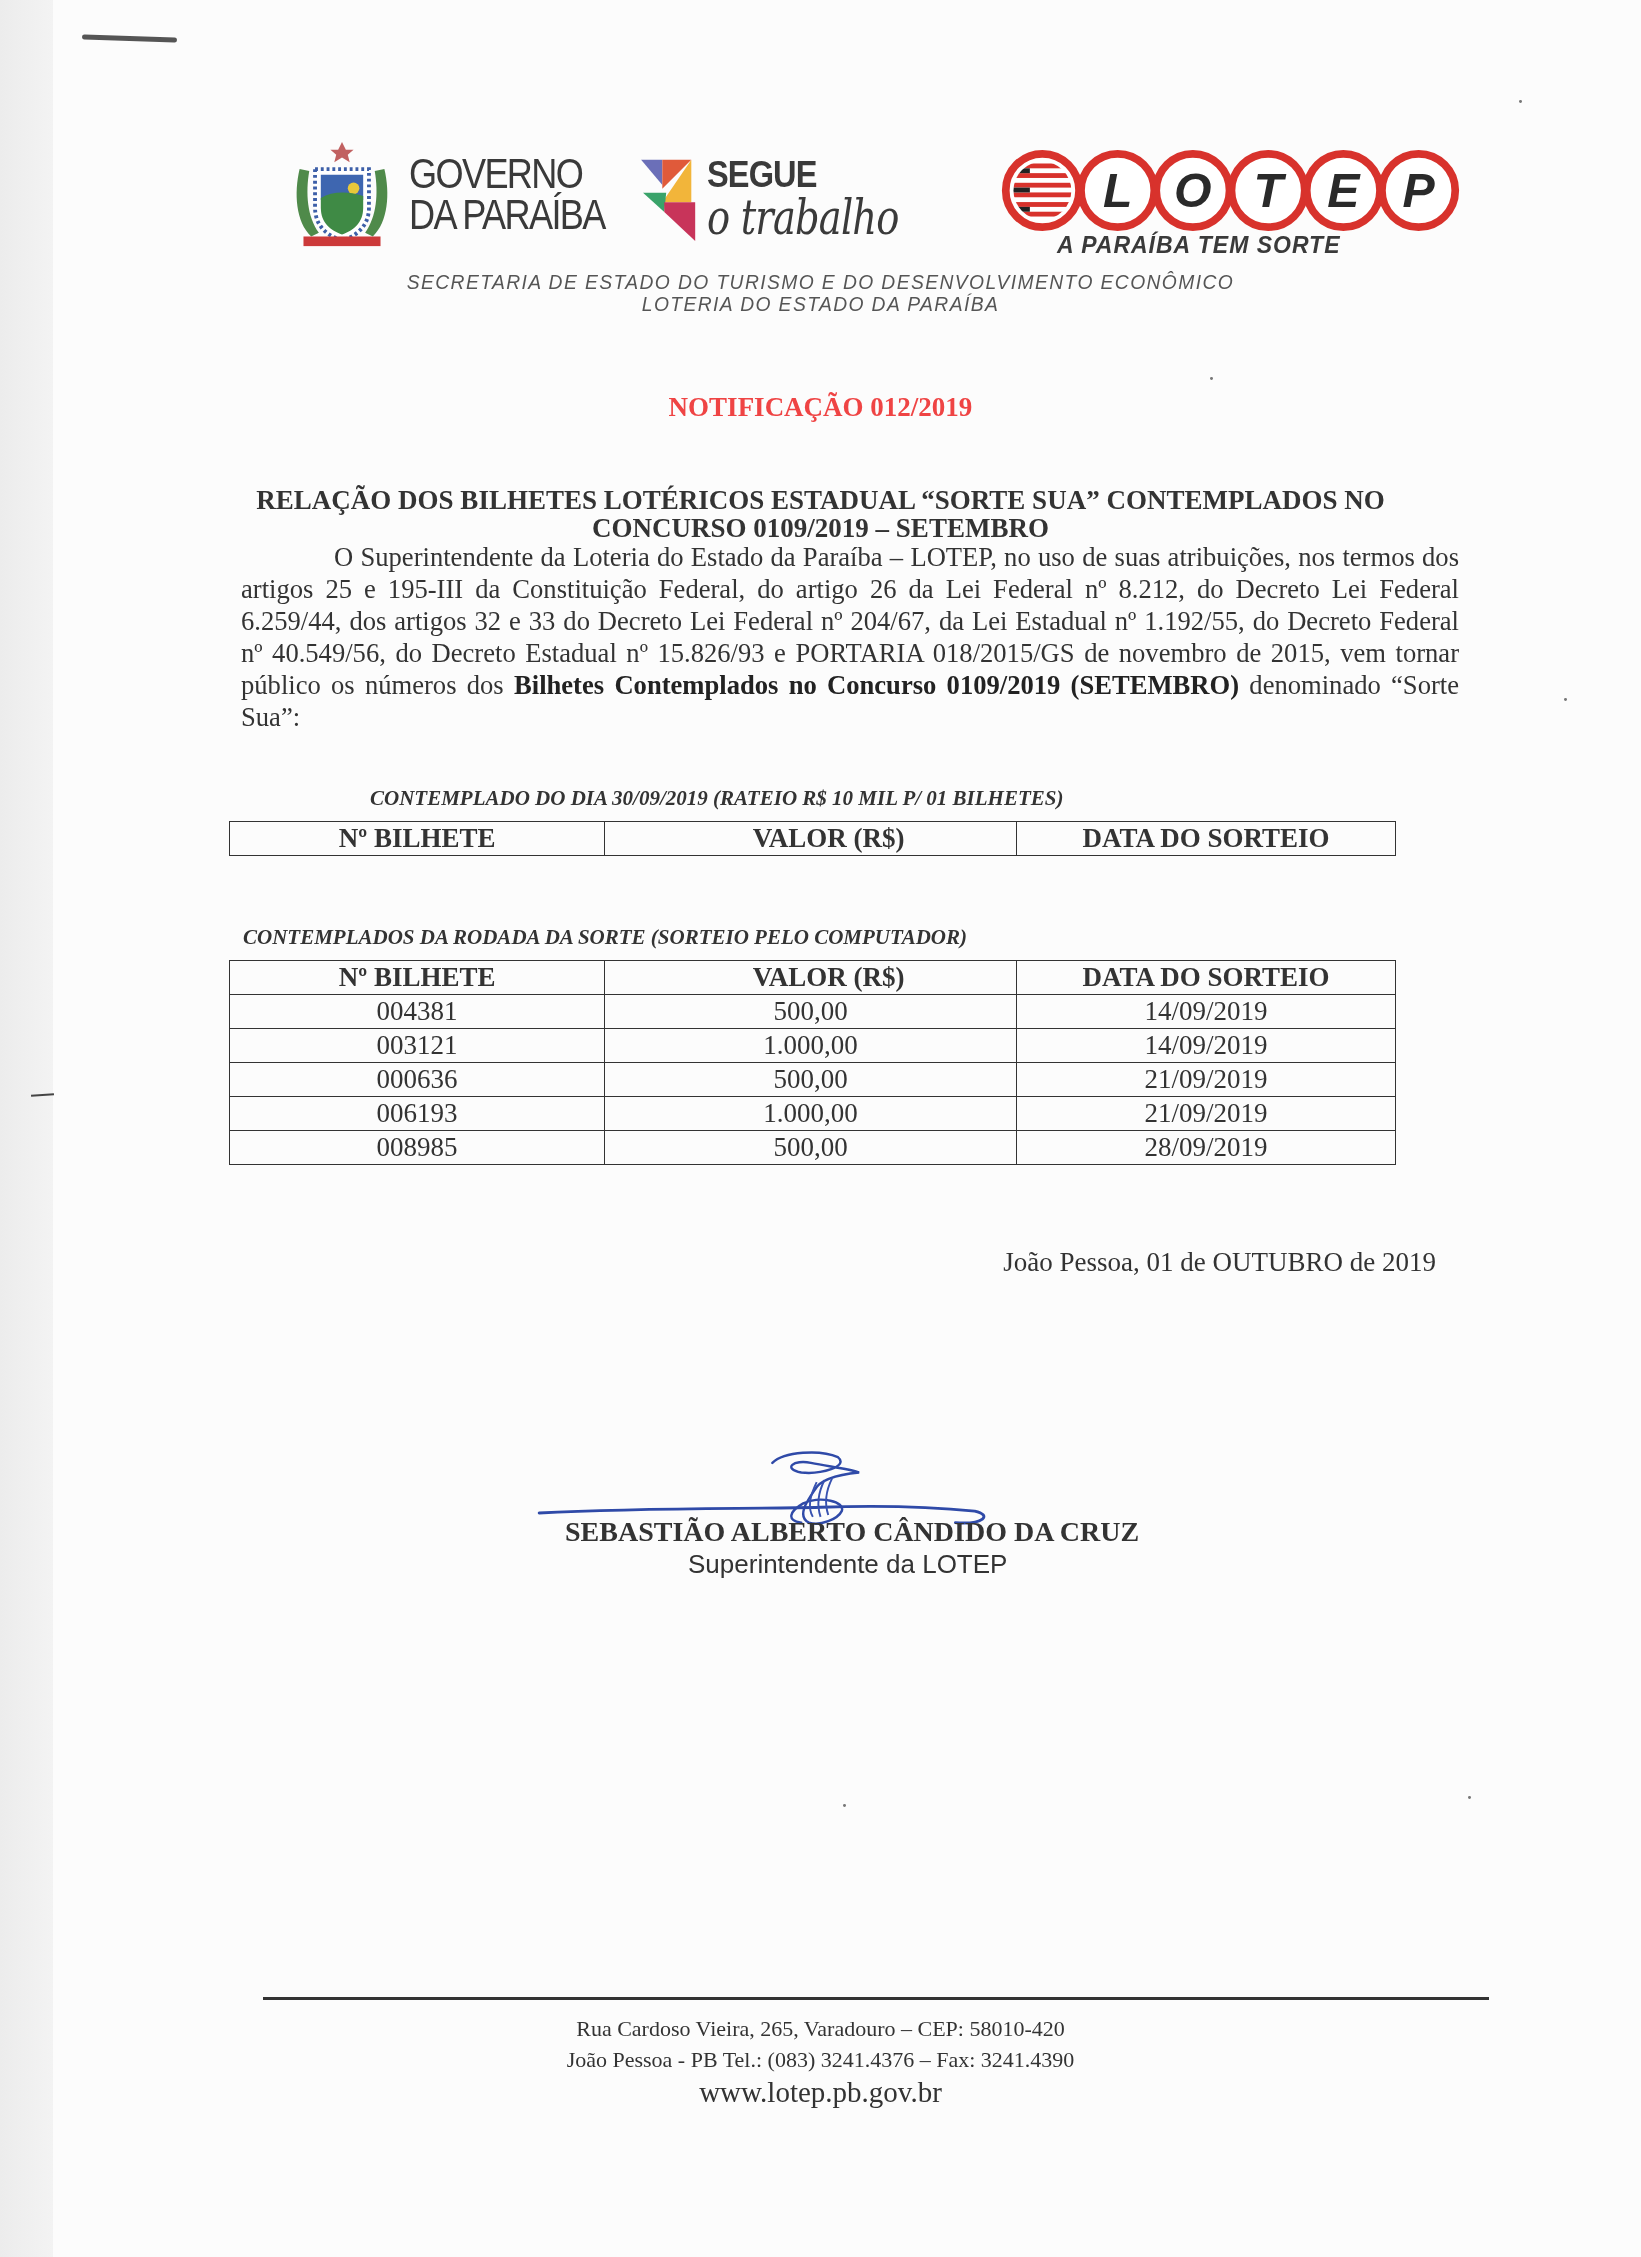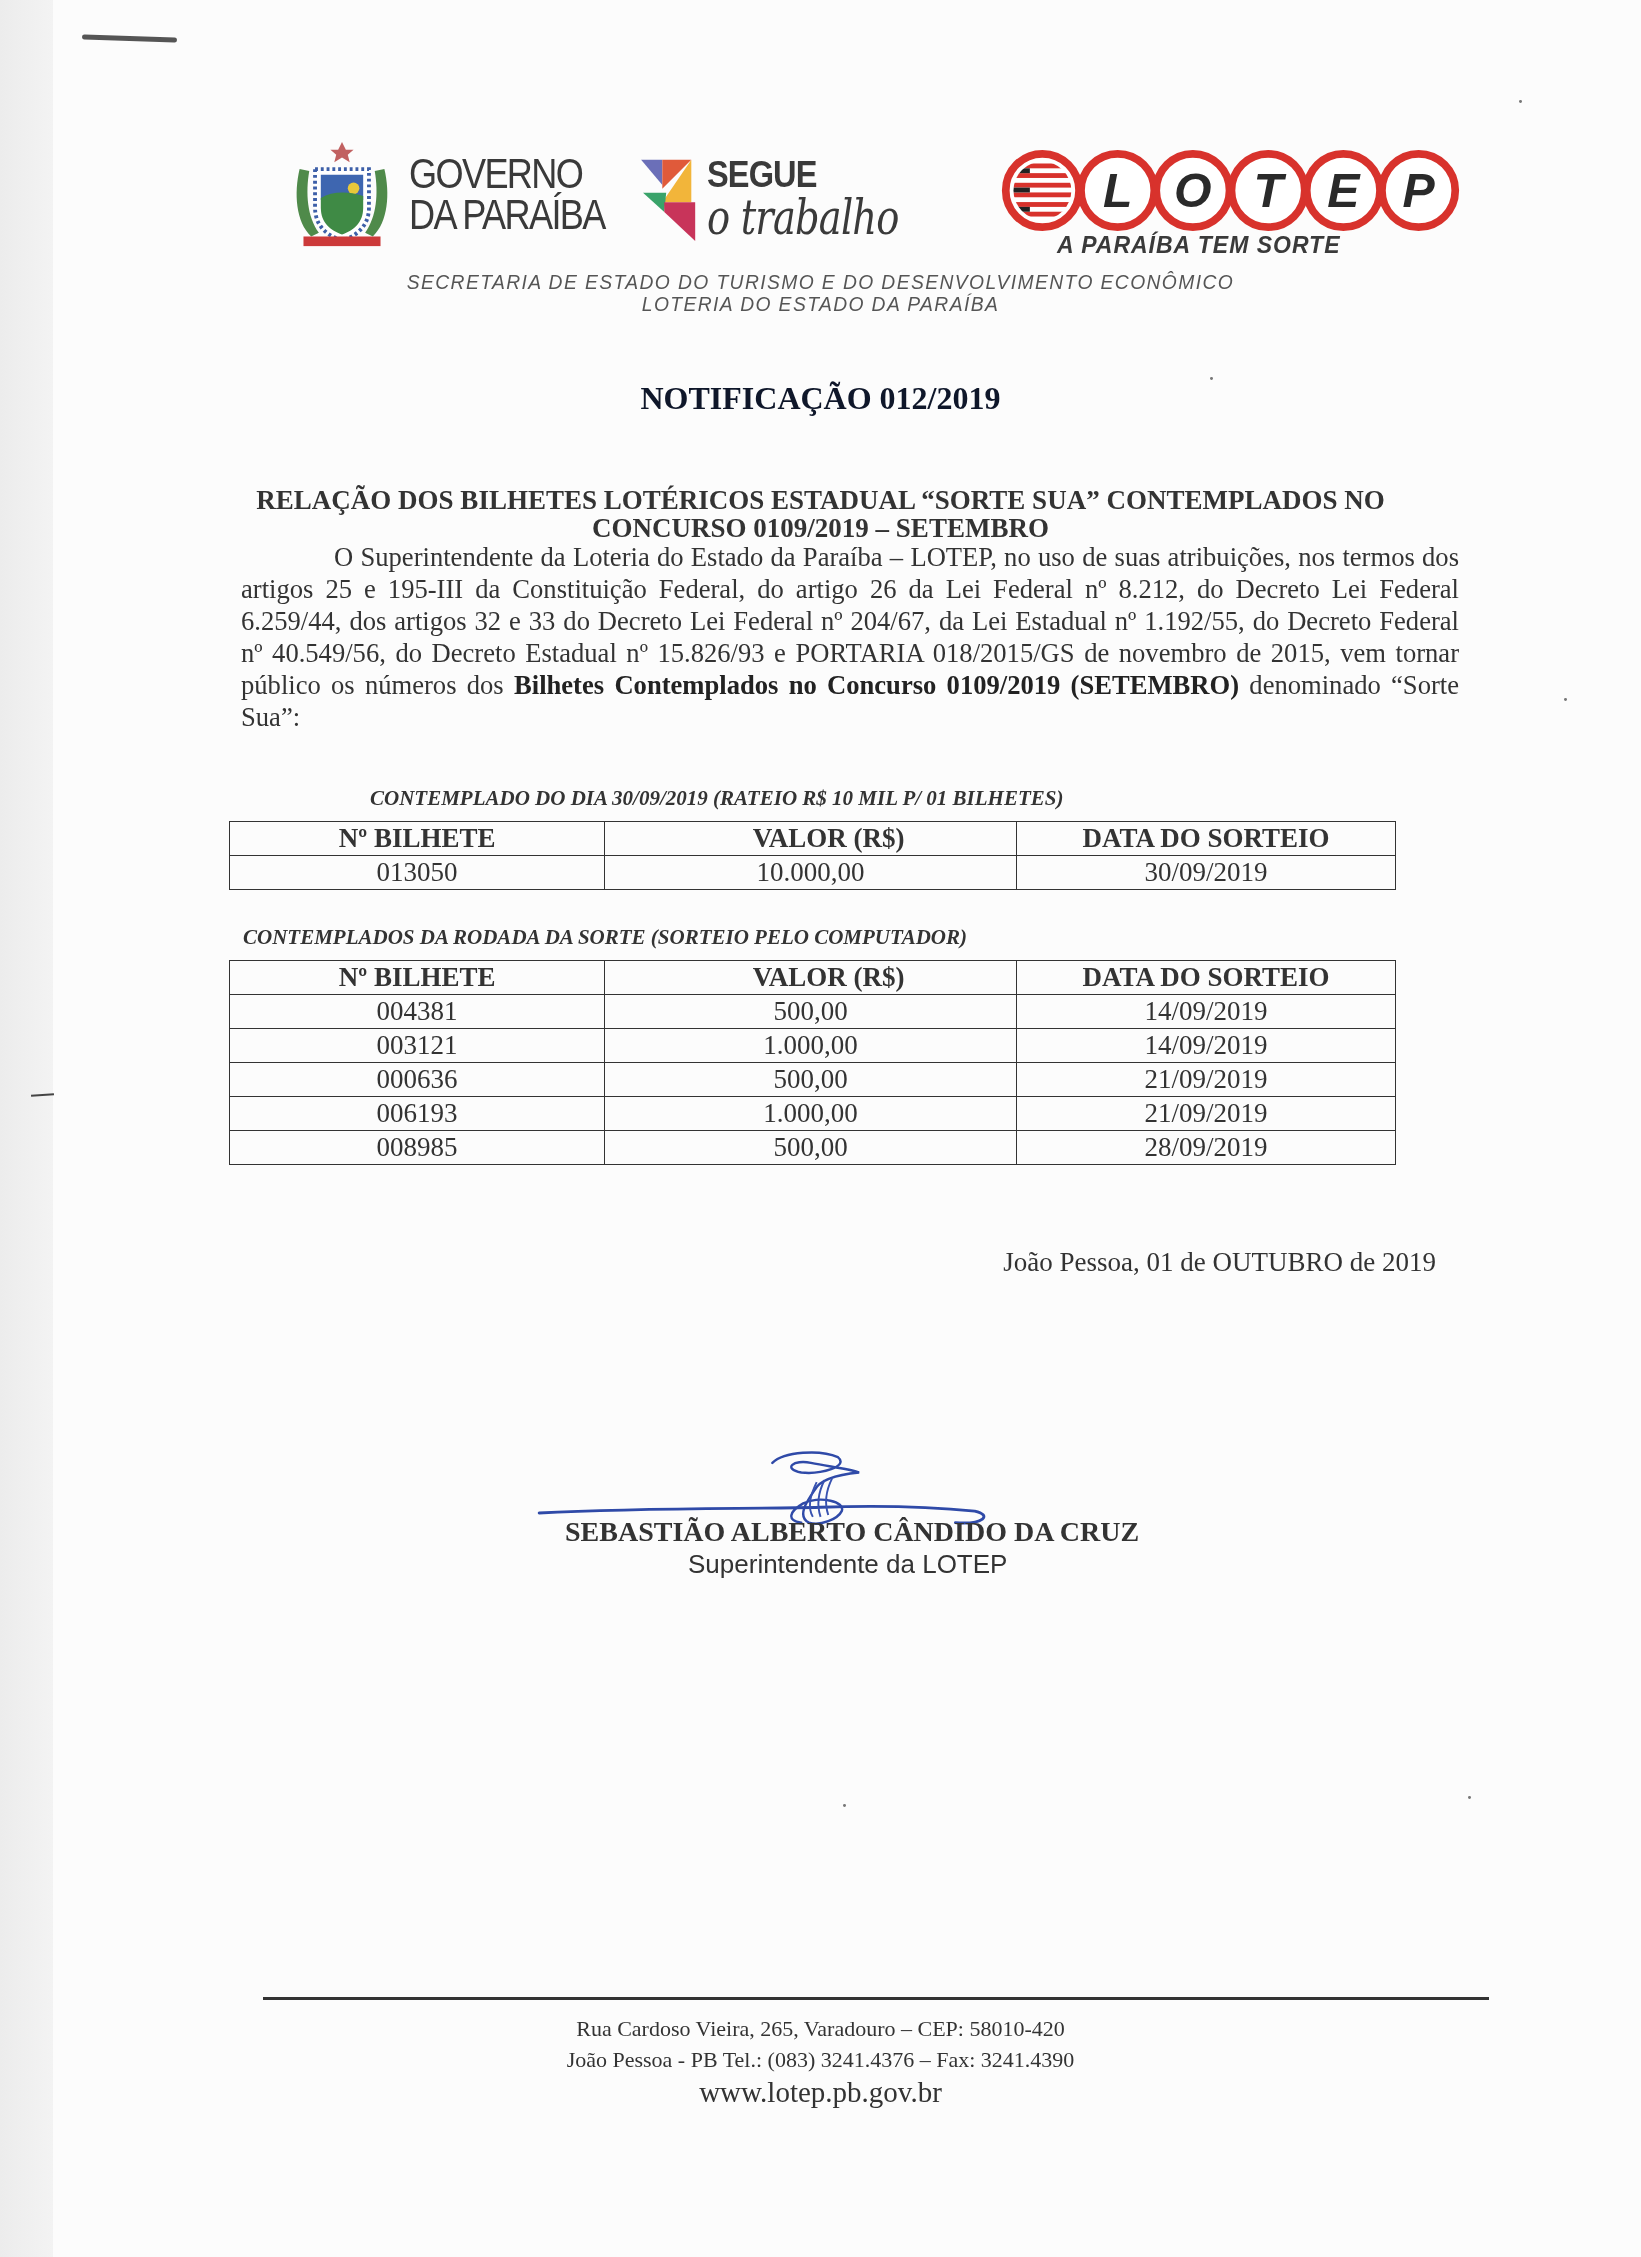--- a/index.html
+++ b/index.html
@@ -14,21 +14,21 @@
   .gov-text { position: absolute; left: 409px; top: 153px; font-family: "Liberation Sans", sans-serif; font-size: 42px; line-height: 41px; color: #3a3a3a; letter-spacing: -1.9px; transform: scaleX(0.86); transform-origin: left top; }
   .tangram { position: absolute; left: 641px; top: 156px; width: 62px; height: 85px; }
   .segue { position: absolute; left: 707px; top: 154px; font-family: "Liberation Sans", sans-serif; font-weight: bold; font-size: 37px; color: #3a3a3a; letter-spacing: -1px; transform: scaleX(0.88); transform-origin: left top; }
   .trabalho { position: absolute; left: 707px; top: 189px; font-family: "DejaVu Serif", serif; font-style: italic; font-size: 48px; color: #3a3a3a; letter-spacing: -1px; transform: scaleX(0.8); transform-origin: left top; }
   .lotep-logo { position: absolute; left: 999px; top: 147px; width: 463px; height: 87px; }
   .lotep-tag { position: absolute; left: 1057px; top: 232px; font-family: "Liberation Sans", sans-serif; font-weight: bold; font-style: italic; font-size: 23px; color: #3a3a3a; letter-spacing: 1px; }
   .secretaria { position: absolute; left: 0; width: 1641px; text-align: center; font-family: "Liberation Sans", sans-serif; font-style: italic; font-size: 19.3px; color: #555; letter-spacing: 1.4px; }
 
   
   .center { position: absolute; left: 0; width: 1641px; text-align: center; }
-  .title { top: 380px; font-weight: bold; font-size: 32px; color: #0f172a; }
+  .title { top: 392px; font-weight: bold; font-size: 27px; color: #ef4444; }
   .heading { font-weight: bold; font-size: 27px; color: #333; }
   .para { position: absolute; left: 241px; width: 1218px; font-size: 26.6px; line-height: 32px; color: #333; text-align: justify; top: 541px; }
   .para .indent { display: inline-block; width: 93px; }
   .para b { color: #222; }
   .caption { position: absolute; font-weight: bold; font-size: 21px; color: #333; font-style: italic; }
 
   table.grid { position: absolute; left: 229px; width: 1167px; border-collapse: collapse; font-size: 27px; color: #333; }
   table.grid td, table.grid th { border: 1.9px solid #333; text-align: center; padding: 0; height: 33px; line-height: 33px; margin-top: 15px; }
   table.grid th { font-weight: bold; height: 33px; }
   table.grid .c1 { width: 387px; }
@@ -123,25 +123,20 @@
 <div class="para"><span class="indent"></span><span>O Superintendente da Loteria do Estado da Paraíba – LOTEP, no uso de suas atribuições, nos termos dos artigos 25 e 195-III da Constituição Federal, do artigo 26 da Lei Federal nº 8.212, do Decreto Lei Federal 6.259/44, dos artigos 32 e 33 do Decreto Lei Federal nº 204/67, da Lei Estadual nº 1.192/55, do Decreto Federal nº 40.549/56, do Decreto Estadual nº 15.826/93 e PORTARIA 018/2015/GS de novembro de 2015, vem tornar público os números dos </span><b>Bilhetes Contemplados no Concurso 0109/2019 (SETEMBRO)</b><span> denominado “Sorte Sua”:</span></div>
 
 <div class="caption" style="left:370px; top:786px;">CONTEMPLADO DO DIA 30/09/2019 (RATEIO R$ 10 MIL P/ 01 BILHETES)</div>
 <table class="grid" style="top:821px;">
   <tbody>
       <tr>
     <th class="c1">Nº BILHETE</th>
     <th class="c2">VALOR (R$)</th>
     <th class="c3">DATA DO SORTEIO</th>
   </tr>
-  <tr>
-    <td>013050</td>
-    <td>10.000,00</td>
-    <td>30/09/2019</td>
-  </tr>
 </tbody>
   </table>
 
 <div class="caption" style="left:243px; top:925px;">CONTEMPLADOS DA RODADA DA SORTE (SORTEIO PELO COMPUTADOR)</div>
 <table class="grid" style="top:960px;">
   <tbody>
       <tr>
     <th class="c1">Nº BILHETE</th>
     <th class="c2">VALOR (R$)</th>
     <th class="c3">DATA DO SORTEIO</th>

